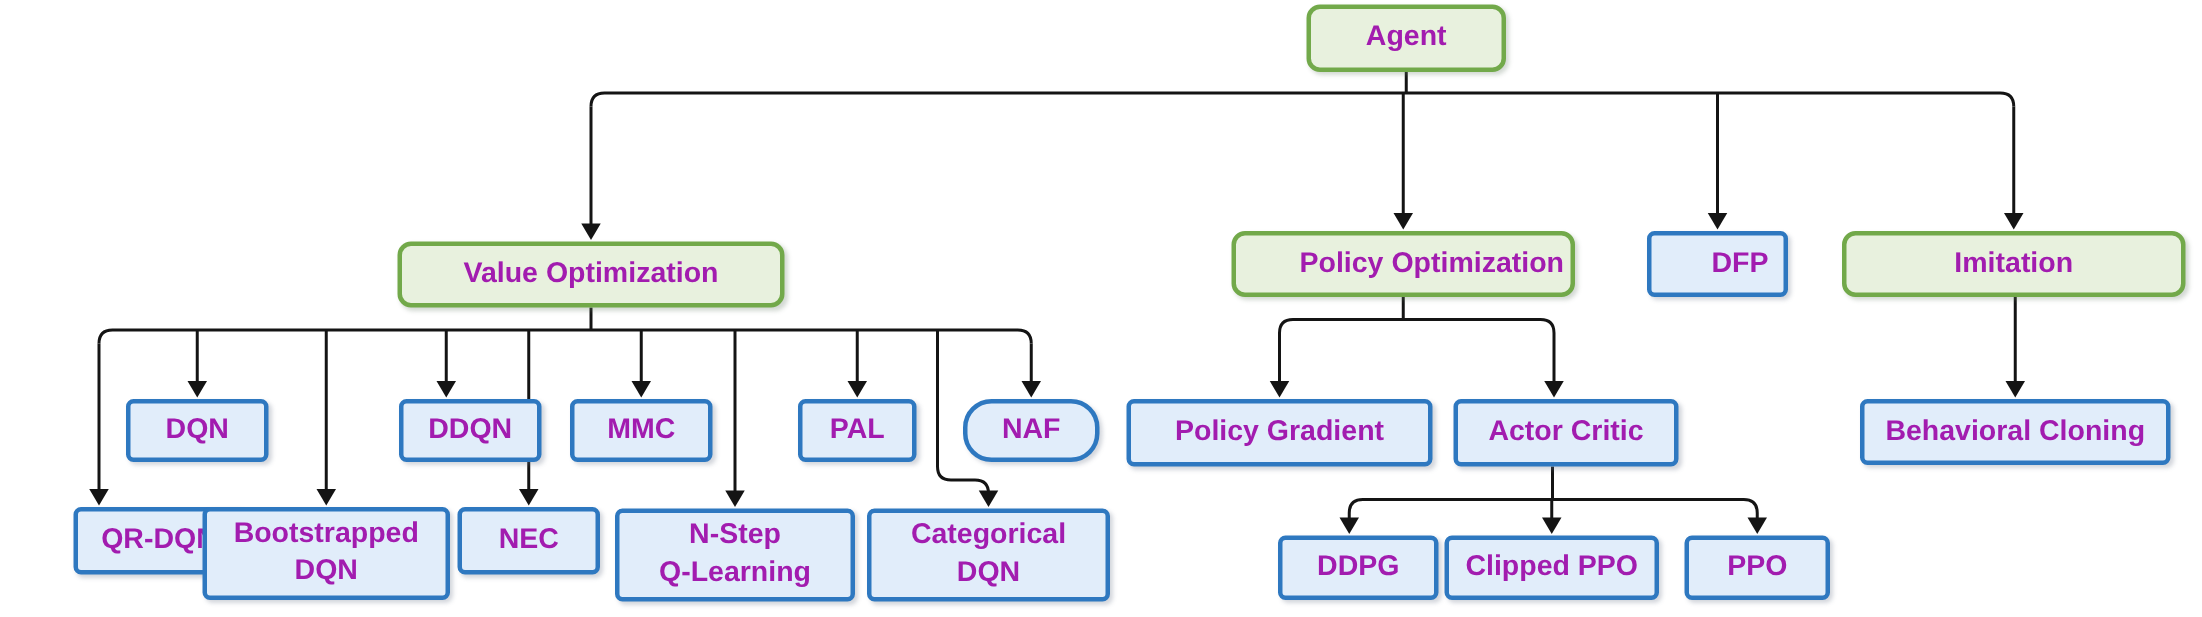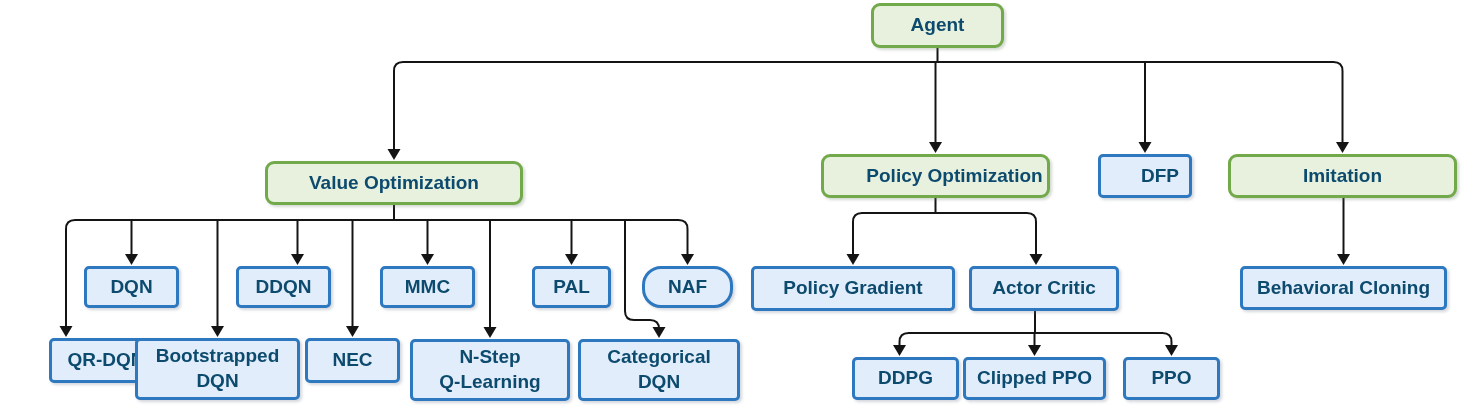--- a/index.html
+++ b/index.html
@@ -28,21 +28,21 @@
   .node {
     position: absolute;
     box-sizing: border-box;
     display: flex;
     align-items: center;
     justify-content: center;
     text-align: center;
     font-weight: 700;
     font-size: 19px;
     line-height: 1.3;
-    color: #0c4a6e;
+    color: #a21caf;
     white-space: pre-line;
     padding: 1px 2px;
   }
   .node.green {
     background: #e8f1de;
     border: 3px solid #72a94a;
     border-radius: 9px;
     box-shadow: 2px 2px 3px rgba(110, 130, 110, 0.30);
   }
   .node.blue {
@@ -106,21 +106,21 @@
       <path d="M 1343.5 198 L 1343.5 255" stroke="#141414"></path>
       <polygon points="1337,254 1350,254 1343.5,265" fill="#141414"></polygon>
     </svg>
 
 <div class="node green" style="left: 871px; top: 3px; width: 133px; height: 45px;">Agent</div>
     <div class="node green" style="left: 265px; top: 161px; width: 258px; height: 44px;">Value Optimization</div>
     <div class="node green" style="left: 821px; top: 154px; width: 229px; height: 44px; padding-left: 40px;">Policy Optimization</div>
     <div class="node blue" style="left: 1098px; top: 154px; width: 94px; height: 44px; padding-left: 32px;">DFP</div>
     <div class="node green" style="left: 1228px; top: 154px; width: 229px; height: 44px;">Imitation</div>
     <div class="node blue" style="left: 84px; top: 266px; width: 95px; height: 42px;">DQN</div>
-    <div class="node blue" style="left: 236px; top: 266px; width: 95px; height: 42px;">DDQN</div>
+    <div class="node blue" style="left: 266px; top: 266px; width: 95px; height: 42px;">DDQN</div>
     <div class="node blue" style="left: 380px; top: 266px; width: 95px; height: 42px;">MMC</div>
     <div class="node blue" style="left: 532px; top: 266px; width: 79px; height: 42px;">PAL</div>
     <div class="node blue" style="left: 642px; top: 266px; width: 91px; height: 42px; border-radius: 19px;">NAF</div>
     <div class="node blue" style="left: 9px; top: 338px; width: 114px; height: 45px; margin-left: 40px;">QR-DQN</div>
     <div class="node blue" style="left: 135px; top: 338px; width: 165px; height: 62px;">Bootstrapped
 DQN</div>
     <div class="node blue" style="left: 305px; top: 338px; width: 95px; height: 45px;">NEC</div>
     <div class="node blue" style="left: 410px; top: 339px; width: 160px; height: 62px;">N-Step
 Q-Learning</div>
     <div class="node blue" style="left: 578px; top: 339px; width: 162px; height: 62px;">Categorical

